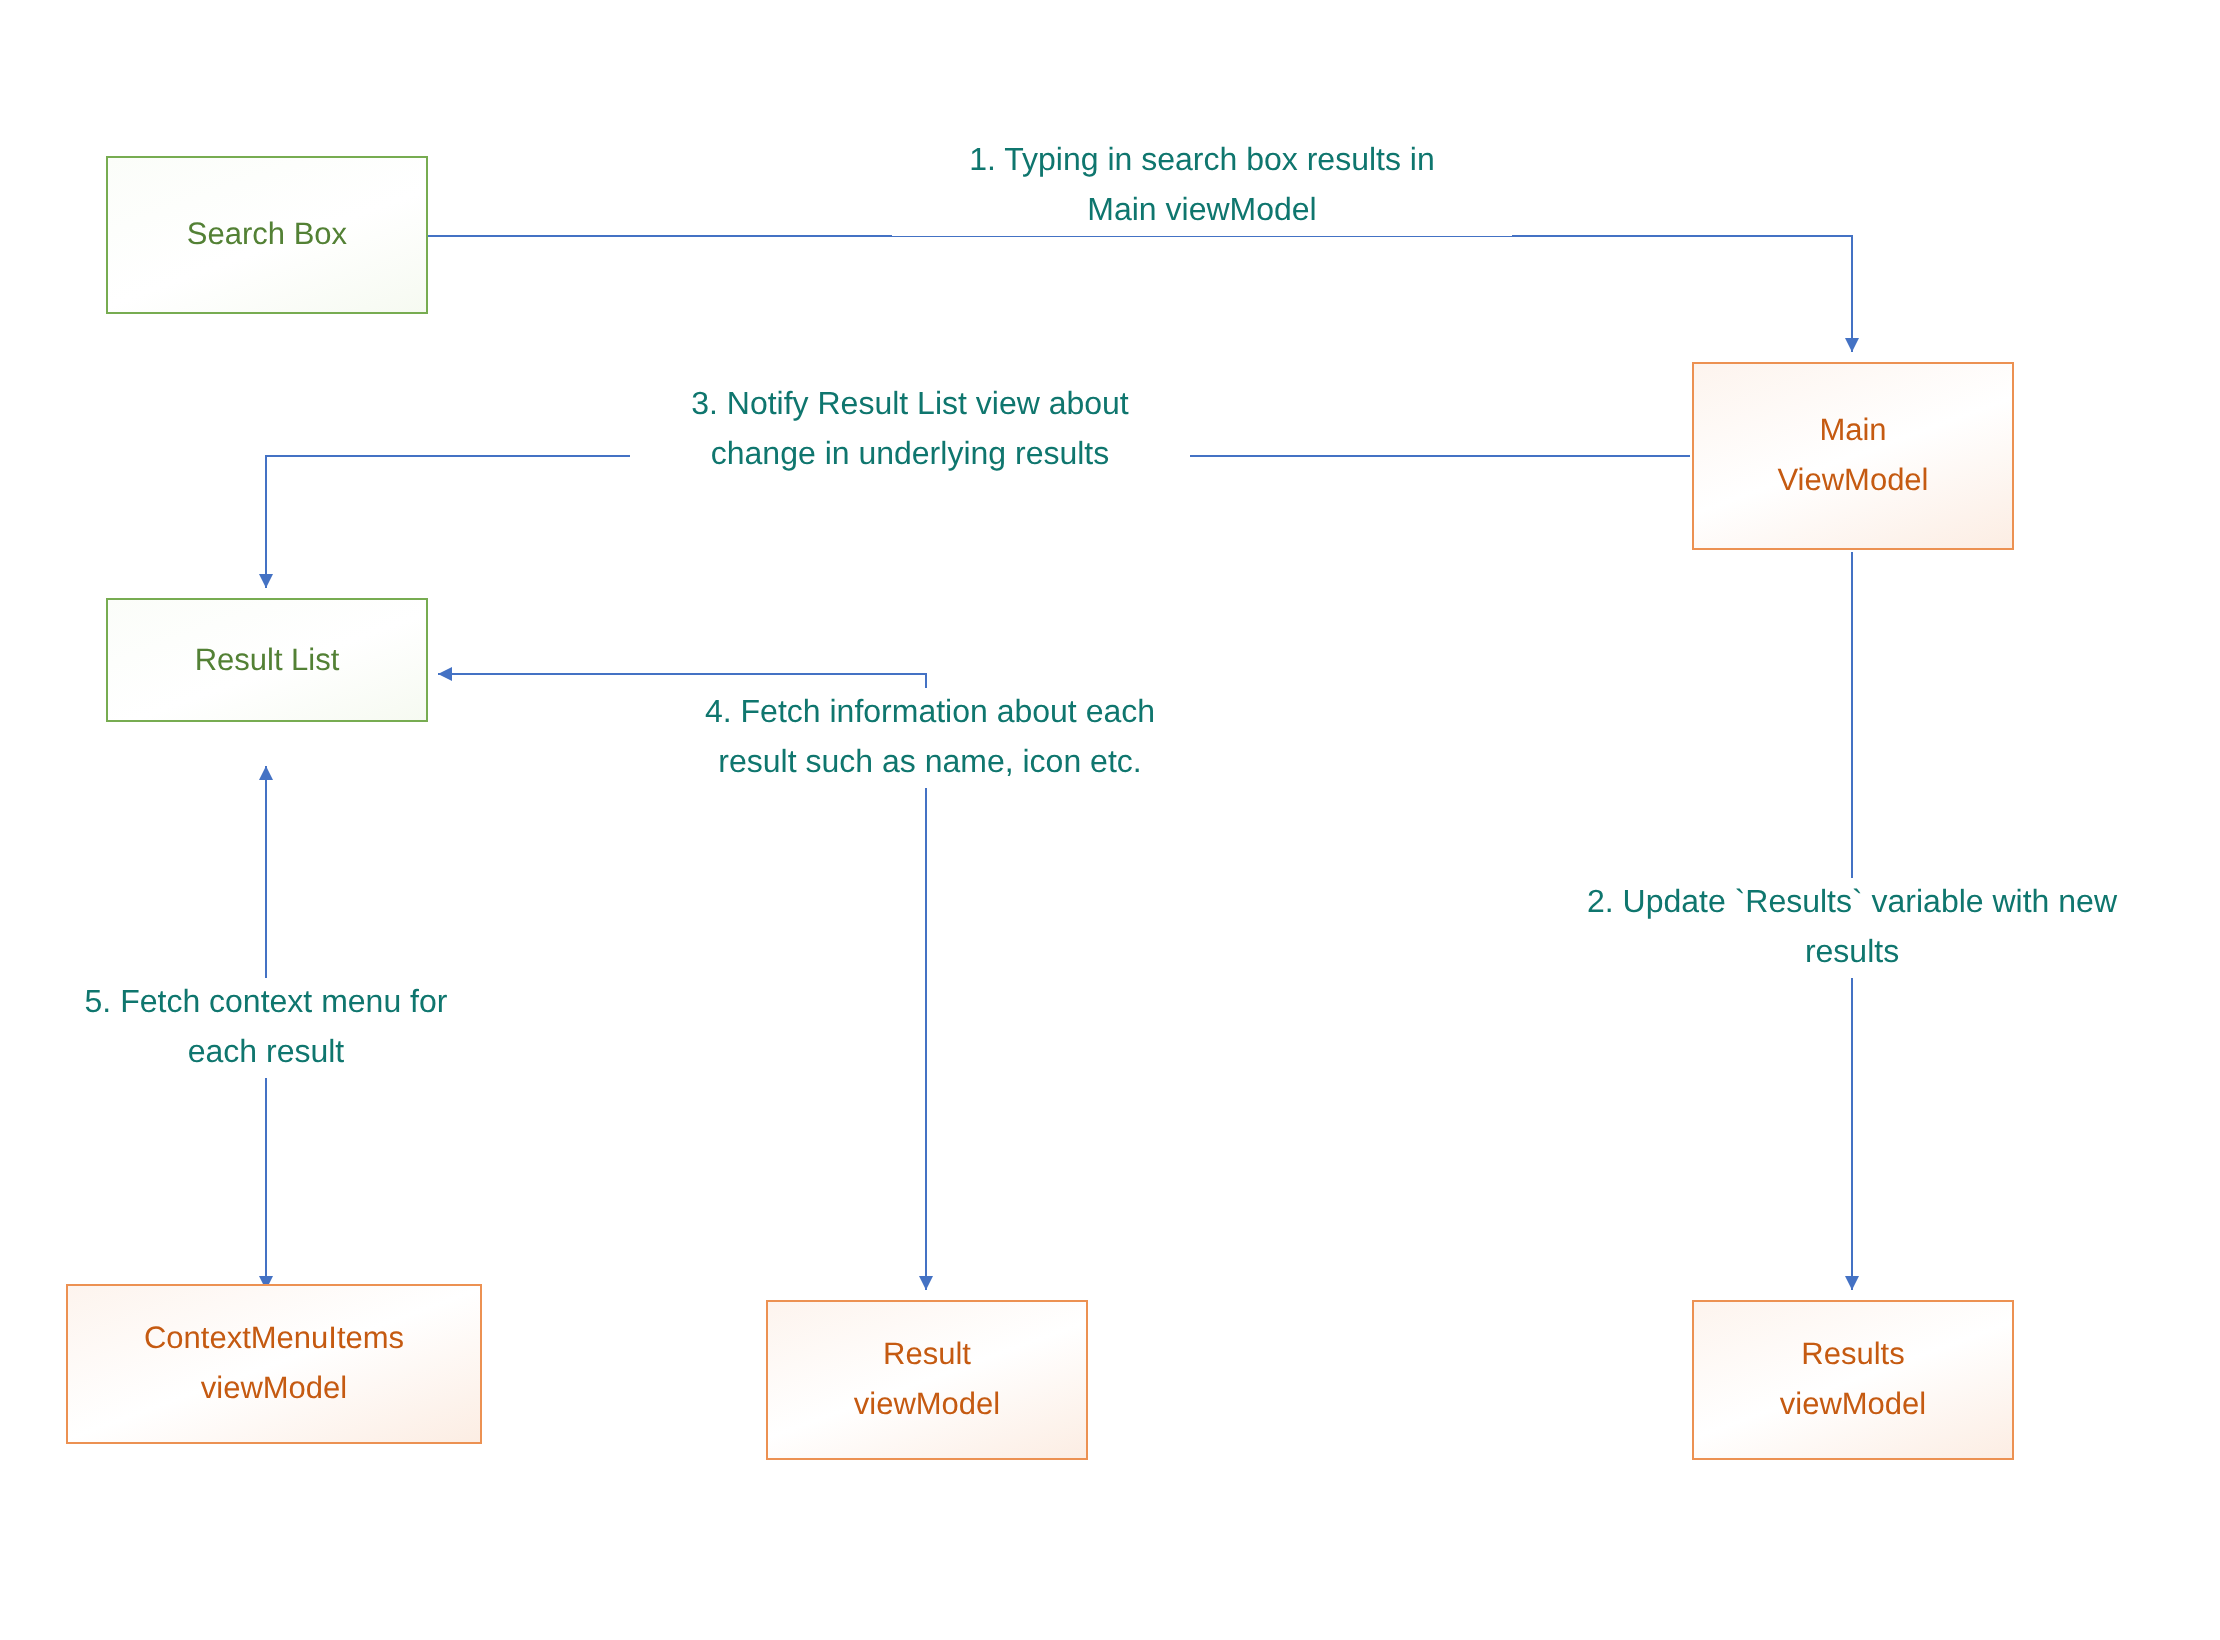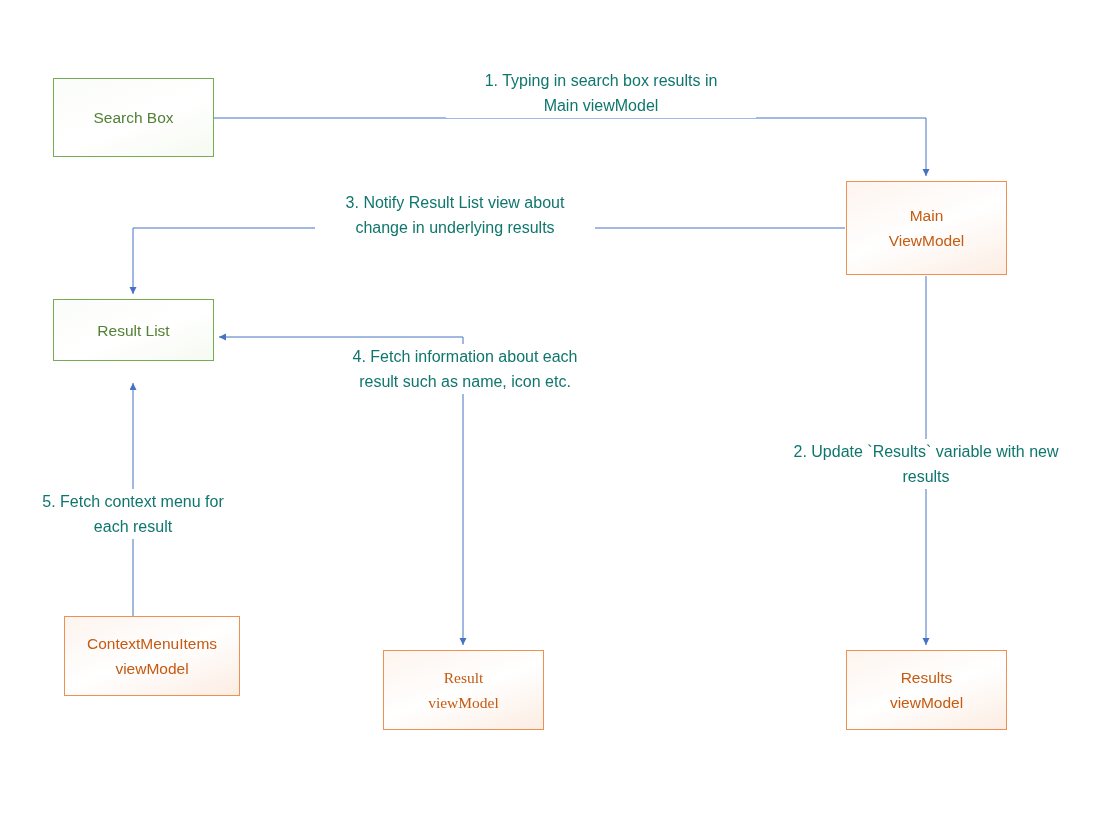--- a/index.html
+++ b/index.html
@@ -81,26 +81,26 @@
 
 <div class="node viewmodel" style="left:846px; top:181px; width:161px; height:94px;">
   <span>Main</span>
   <span>ViewModel</span>
 </div>
 
 <div class="node view" style="left:53px; top:299px; width:161px; height:62px;">
   <span>Result List</span>
 </div>
 
-<div class="node viewmodel" style="left:33px; top:616px; width:176px; height:80px;margin-left:31px;">
+<div class="node viewmodel" style="left:33px; top:642px; width:208px; height:80px;">
   <span>ContextMenuItems</span>
   <span>viewModel</span>
 </div>
 
-<div class="node viewmodel" style="left:383px; top:650px; width:161px; height:80px;font-family:Liberation Serif, serif;">
+<div class="node viewmodel" style="left:383px; top:650px; width:161px; height:80px;">
   <span>Result</span>
   <span>viewModel</span>
 </div>
 
 <div class="node viewmodel" style="left:846px; top:650px; width:161px; height:80px;">
   <span>Results</span>
   <span>viewModel</span>
 </div>
 
 <div class="annotation" style="left:446px; top:68px; width:310px;">

